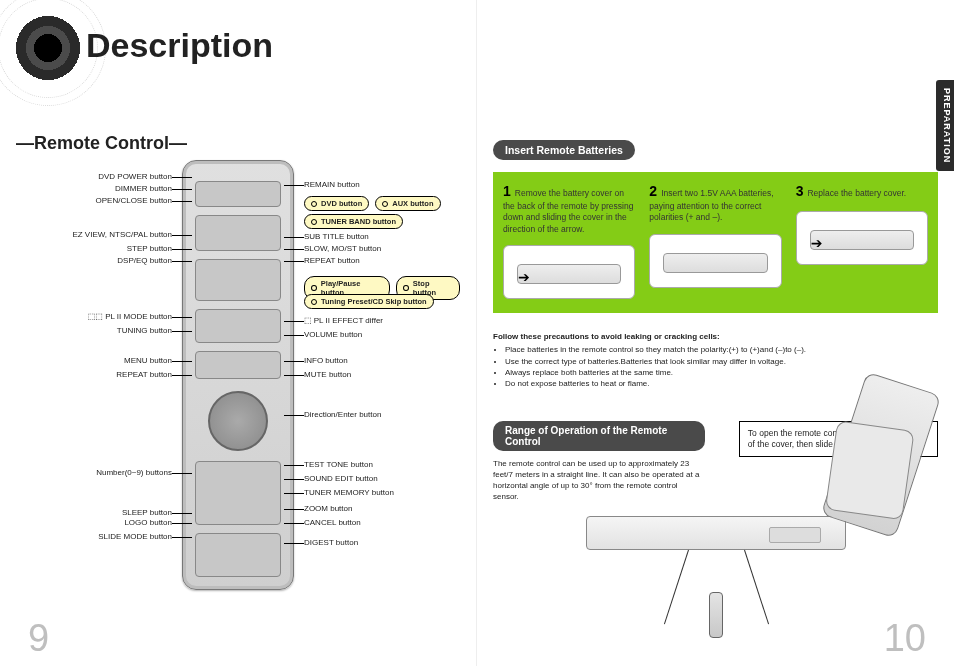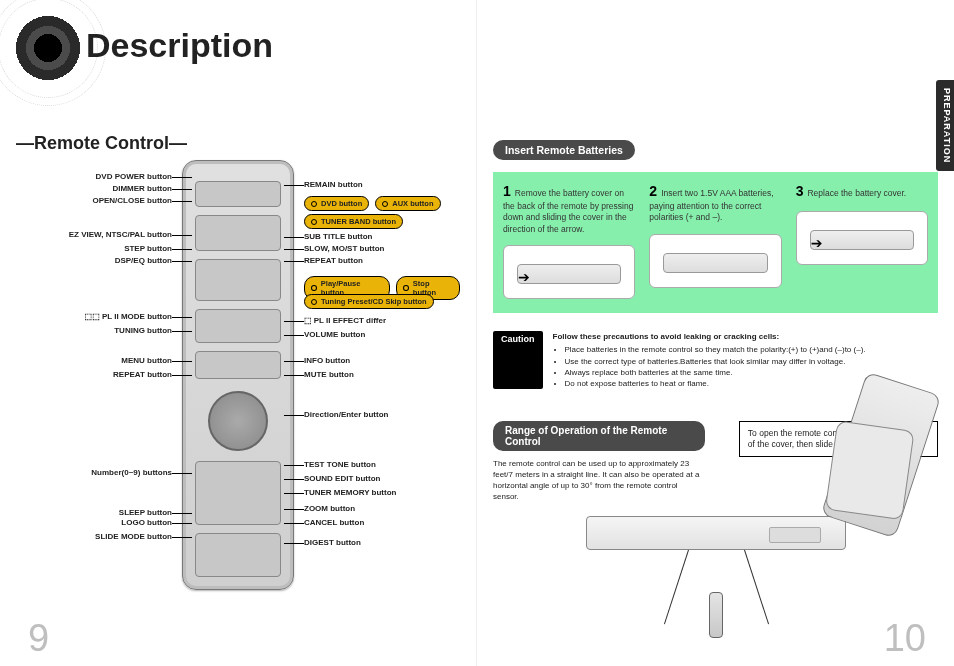--- a/index.html
+++ b/index.html
@@ -47,44 +47,44 @@
     position:absolute; left:12px; right:12px; background:#c7c7c7;
     border:1px solid #888; border-radius:4px;
   }
   .remote-body .dial {
     position:absolute; left:50%; transform:translateX(-50%);
     width:60px; height:60px; border-radius:50%;
     background:radial-gradient(circle,#aaa,#888);
     border:2px solid #666; top:230px;
   }
   .label-left, .label-right {
-    position:absolute; font-size:8px; font-weight:700; white-space:nowrap;
+    position:absolute; font-size:8px; font-weight:400; white-space:nowrap;
   }
   .label-left { text-align:right; right:calc(50% + 66px); }
   .label-left::after, .label-right::before {
     content:""; position:absolute; top:50%; height:1px; background:#000;
   }
   .label-left::after { left:100%; width:20px; }
   .label-right { left:calc(50% + 66px); }
   .label-right::before { right:100%; width:20px; }
   .callout {
     display:inline-flex; align-items:center; gap:4px;
     border:1px solid #000; border-radius:10px; padding:2px 6px;
-    font-size:7.5px; background:#eab308; font-weight:700;
+    font-size:7.5px; background:#fef9c3; font-weight:700;
   }
   .callout .dot{width:6px;height:6px;border:1px solid #000;border-radius:50%}
   .callout-row{ position:absolute; left:calc(50% + 66px); display:flex; gap:6px; }
   .pagenum { position:absolute; bottom:6px; font-size:38px; color:#bfbfbf; font-weight:400;}
   .pagenum.left{ left:28px; } .pagenum.right{ right:28px; }
   
   .pill {
     display:inline-block; background:#4a4a4a; color:#fff; font-weight:700;
     font-size:10.5px; padding:4px 12px; border-radius:10px;
   }
-  .steps { display:flex; gap:14px; margin-top:12px; background:#86efac; padding:10px 10px 14px; }
+  .steps { display:flex; gap:14px; margin-top:12px; background:#84cc16; padding:10px 10px 14px; }
   .step { flex:1; font-size:8.5px; line-height:1.35; color:#333; }
   .step b.num { font-size:14px; font-weight:700; margin-right:4px; color:#000; }
   .step .ill {
     margin-top:10px; height:54px; background:#fff;
     border:1px solid #aaa; border-radius:6px; position:relative; overflow:hidden;
   }
   .step .ill::before{
     content:""; position:absolute; left:10%; right:10%; top:18px; height:18px;
     border:1px solid #999; border-radius:4px; background:linear-gradient(#eee,#ddd);
   }
@@ -251,21 +251,20 @@
       </div>
       <div class="step">
         <b class="num">3</b><span>Replace the battery cover.</span>
         <div class="ill">
             <span class="arrow">➔</span>
           </div>
       </div>
     </div>
 
     <div class="caution-row">
-      <span class="caution-chip">Caution</span>
       <div class="caution-text">
         <div class="lead">Follow these precautions to avoid leaking or cracking cells:</div>
         <ul>
           <li>Place batteries in the remote control so they match the polarity:(+) to (+)and (–)to (–).</li>
           <li>Use the correct type of batteries.Batteries that look similar may differ in voltage.</li>
           <li>Always replace both batteries at the same time.</li>
           <li>Do not expose batteries to heat or flame.</li>
         </ul>
       </div>
     </div>

